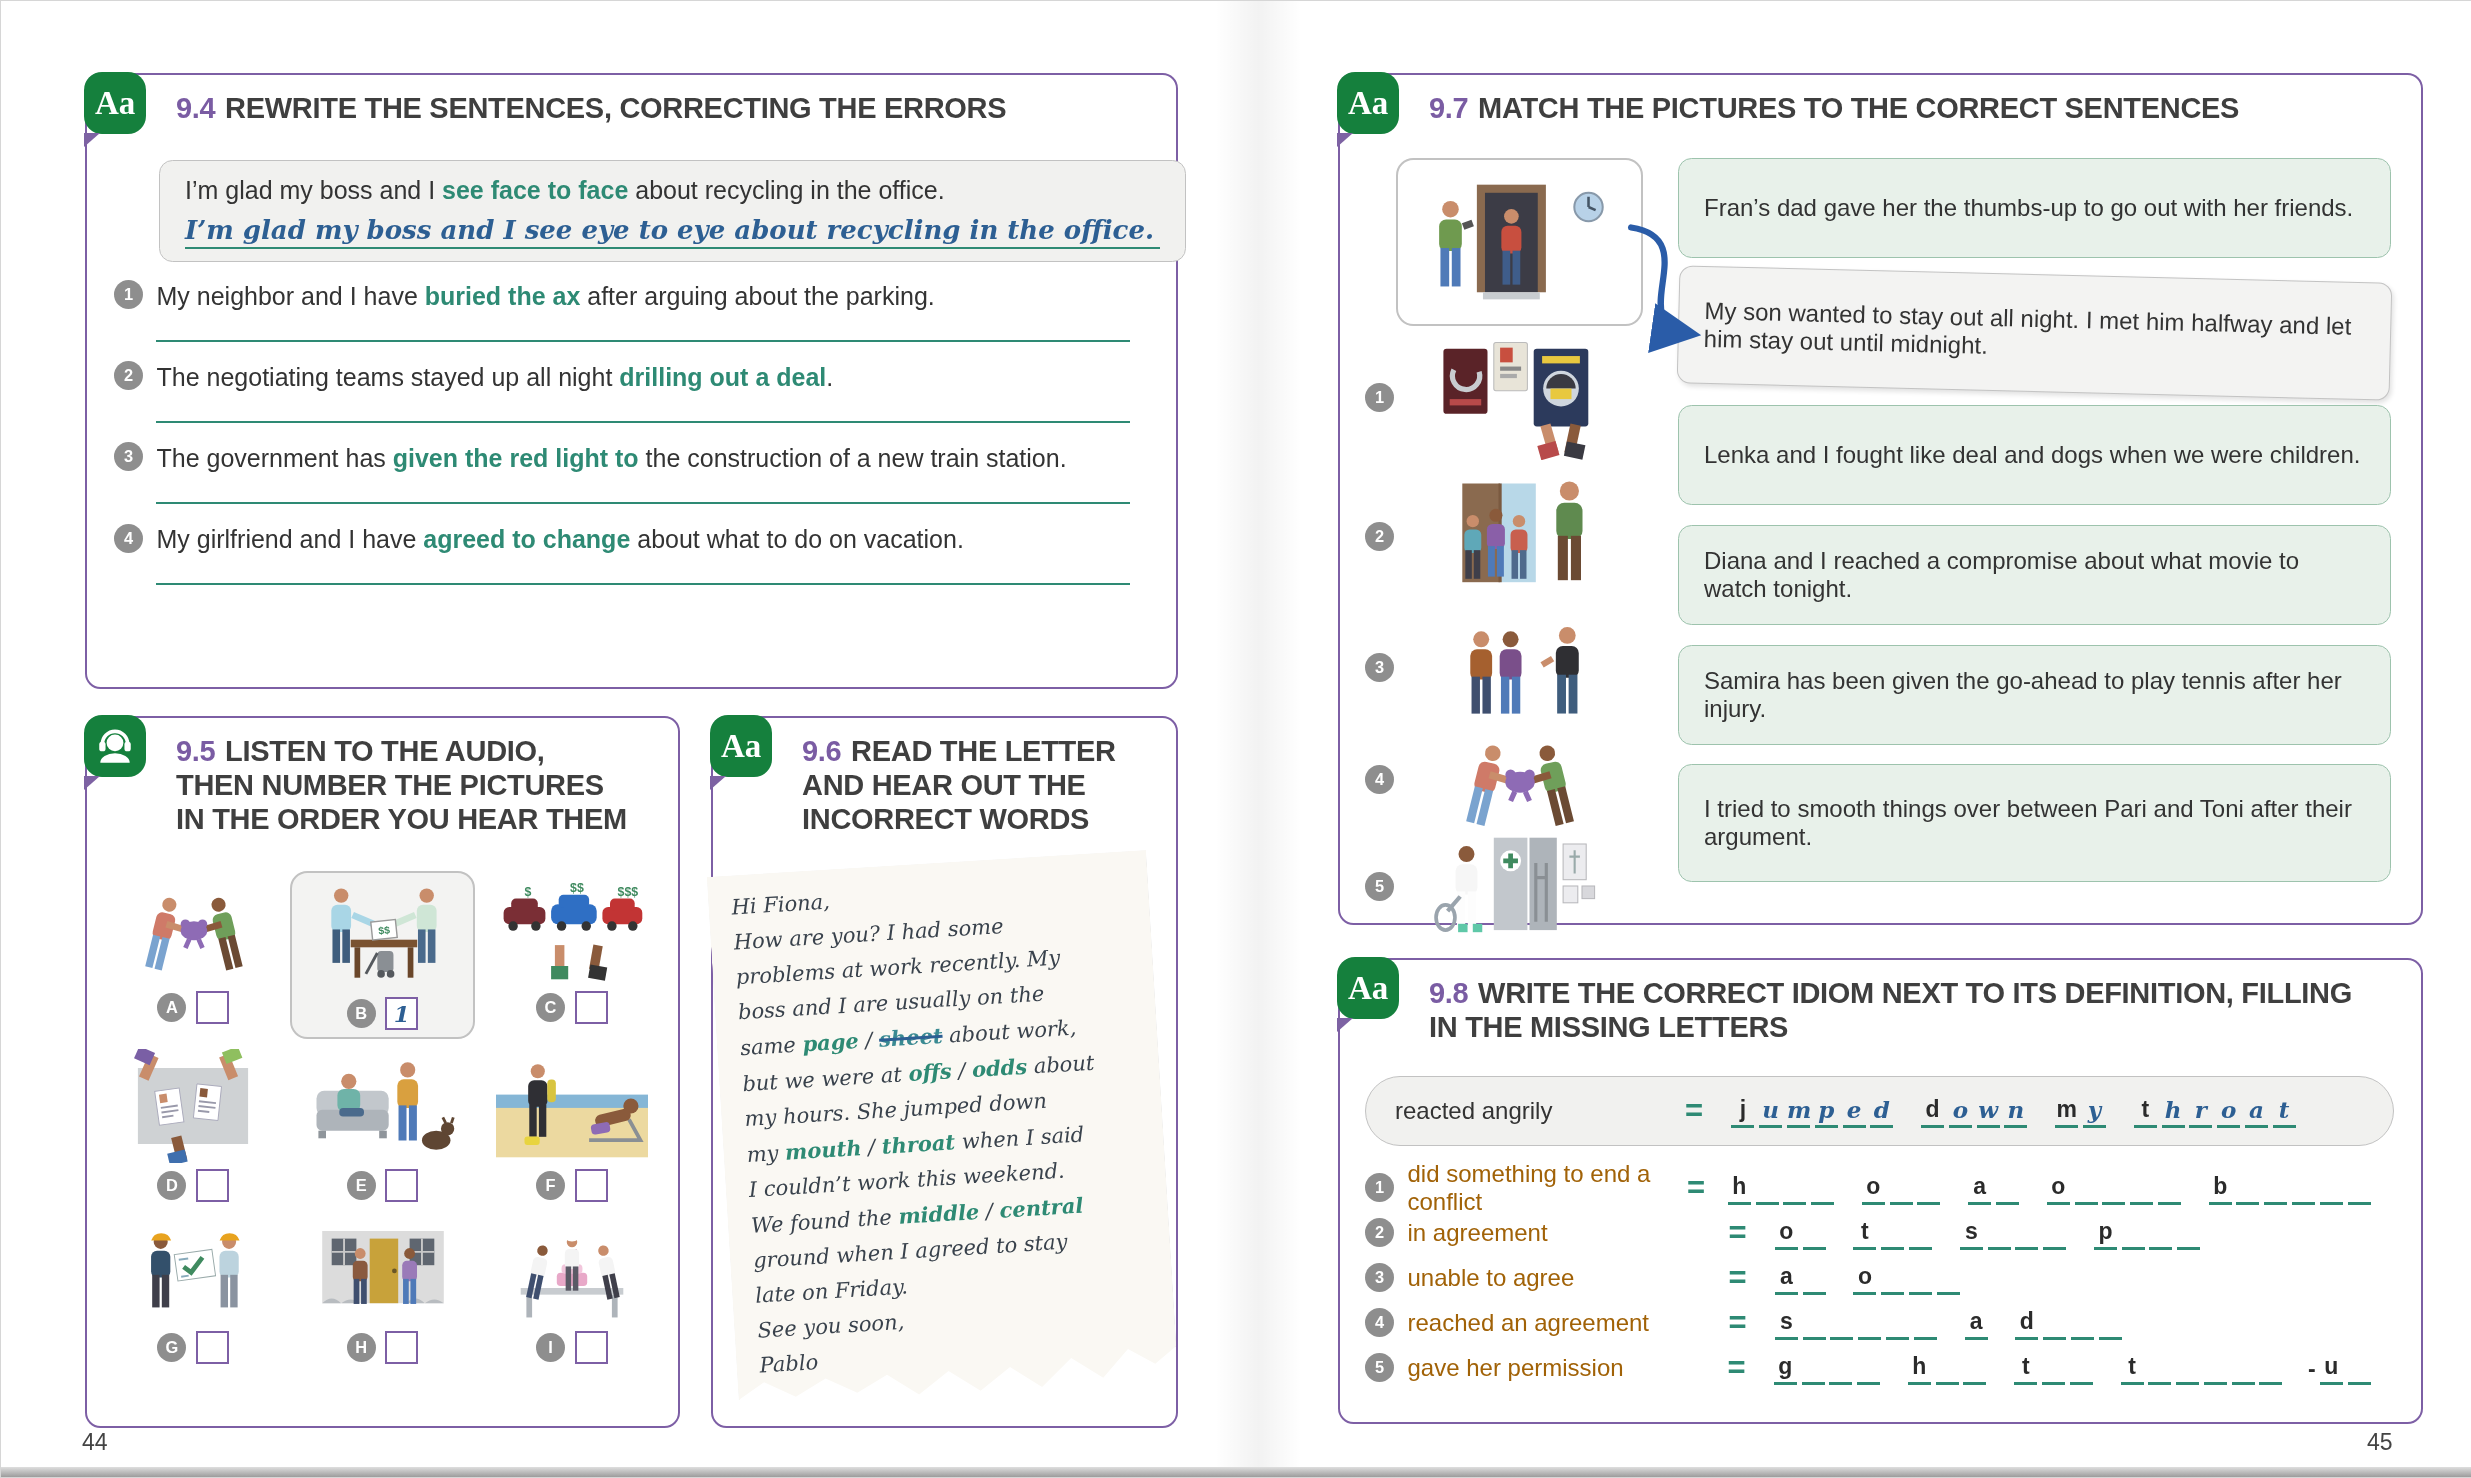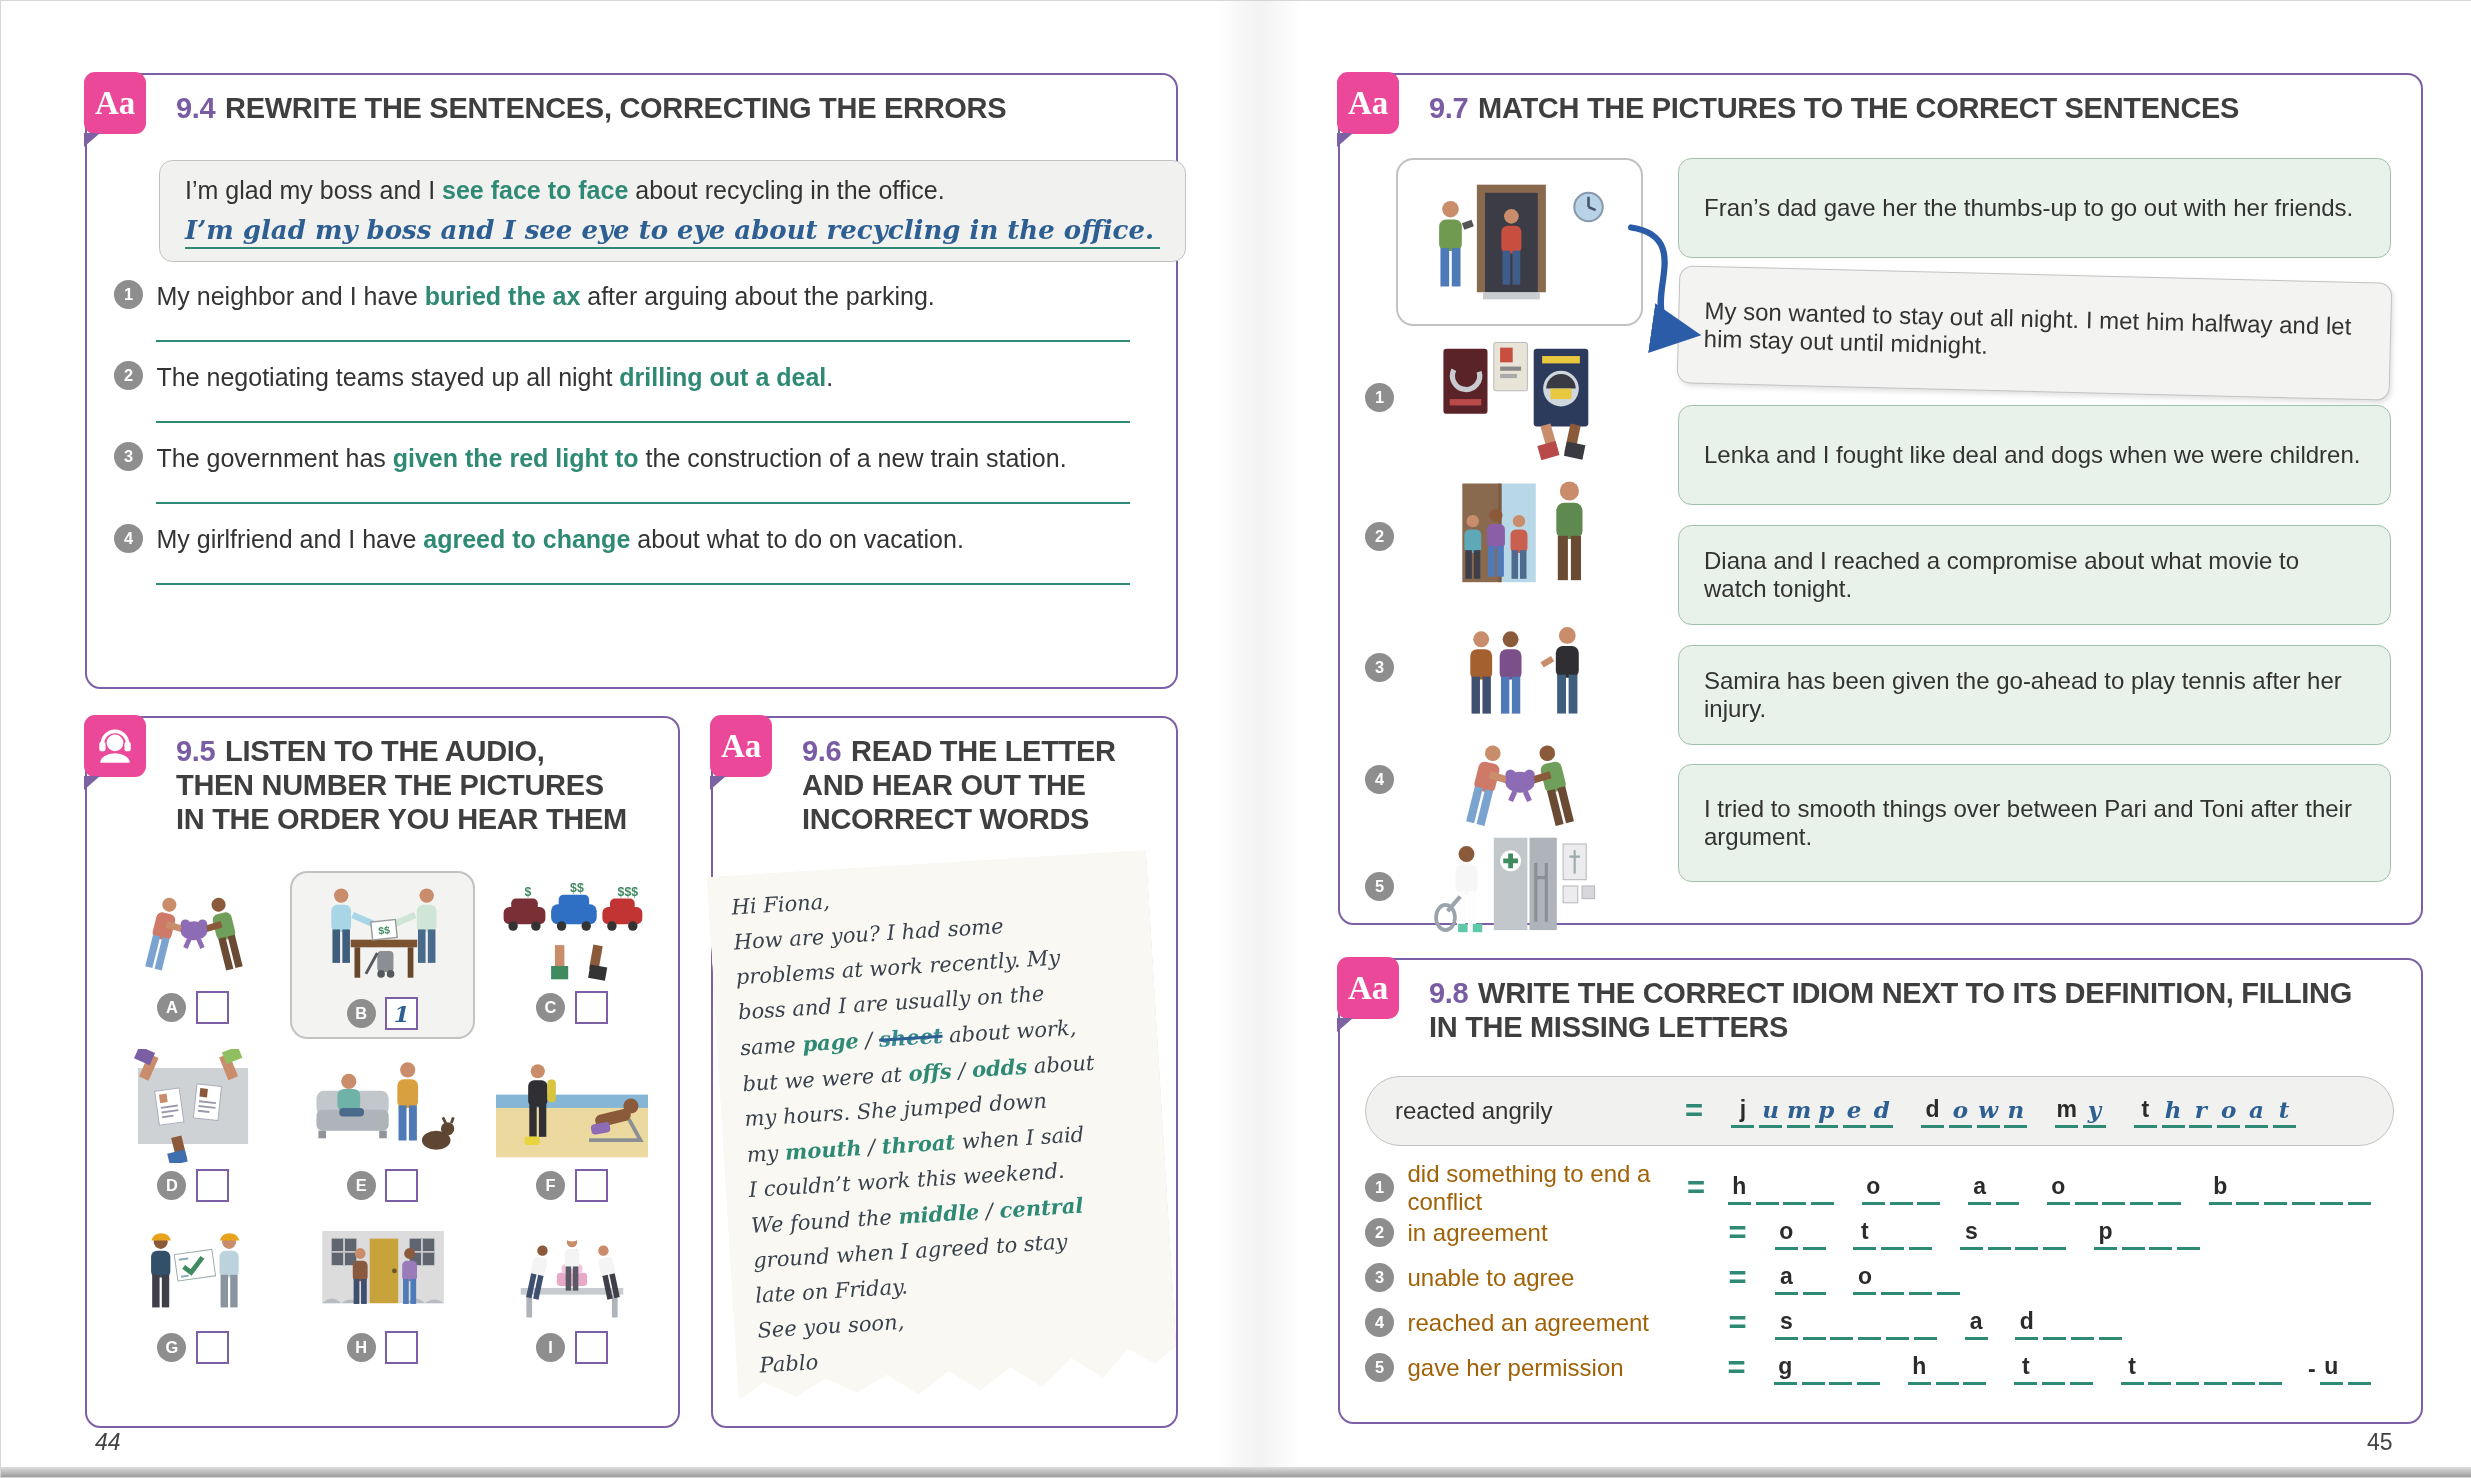--- a/index.html
+++ b/index.html
@@ -14,22 +14,22 @@
     background:linear-gradient(90deg,rgba(0,0,0,0),rgba(0,0,0,0.05) 50%,rgba(0,0,0,0));}
 
   
   .panel{position:absolute;background:#fff;border:2.9px solid #7d5fa5;border-radius:15.4px;}
   #p94{left:85px;top:73px;width:1089px;height:612px;}
   #p95{left:85px;top:716px;width:591px;height:708px;}
   #p96{left:711px;top:716px;width:463px;height:708px;}
   #p97{left:1338px;top:73px;width:1081px;height:848px;}
   #p98{left:1338px;top:958px;width:1081px;height:462px;}
 
-  .tab{position:absolute;top:-2.9px;left:-2.9px;width:62px;height:62px;background:#ec4899;
-    border-radius:11px;display:flex;align-items:center;justify-content:center;
+  .tab{position:absolute;top:-2.9px;left:-2.9px;width:62px;height:62px;background:#15803d;
+    border-radius:18px;display:flex;align-items:center;justify-content:center;
     color:#fff;font:700 33px "Liberation Serif",serif;z-index:3;}
   .tab::after{content:"";position:absolute;left:0;top:100%;margin-top:-1px;
     border-top:14.5px solid #7d62a3;border-right:16.4px solid transparent;}
   .hdr{position:absolute;left:89px;top:17.4px;font:600 29px/1.16 "Liberation Sans",sans-serif;
     color:#3f3f3f;letter-spacing:-0.3px;}
   .hdr .exnum{color:#7a5ca3;font-weight:700;margin-right:9.7px;}
 
   .numcirc,.greycirc{display:inline-flex;align-items:center;justify-content:center;
     width:29px;height:29px;min-width:29px;border-radius:50%;background:#8e8e8e;
     color:#fff;font:700 16.4px "Liberation Sans",sans-serif;}
@@ -101,21 +101,21 @@
   .eq{width:44px;font:800 31px "Liberation Sans",sans-serif;color:#2e8a74;}
   .slotwrap{display:flex;align-items:flex-end;}
   .word{margin-right:23px;display:inline-flex;align-items:flex-end;}
   .slot{display:inline-block;width:23px;height:31px;margin:0 2.4px;
     border-bottom:3.4px solid #2e8a74;text-align:center;
     font:600 23px/31px "Liberation Sans",sans-serif;color:#2b2b2b;}
   .slot.hwl{font:italic 600 23px/31px "DejaVu Serif",serif;color:#2d5f93;}
   .hyph{font:600 23px/31px "Liberation Sans",sans-serif;color:#2b2b2b;margin-right:1.9px;}
 
   .pagenum{position:absolute;font:400 23px "Liberation Sans",sans-serif;color:#444;}
-  #pn44{left:95px;top:1429px;font-style:italic;} #pn45{left:2367px;top:1429px;}
+  #pn44{left:82px;top:1429px;} #pn45{left:2367px;top:1429px;}
 </style>
 </head>
 <body>
 
 <div class="gutter"></div>
 
 <section class="panel" id="p94">
   <div class="tab">
       <span>Aa</span>
     </div>

